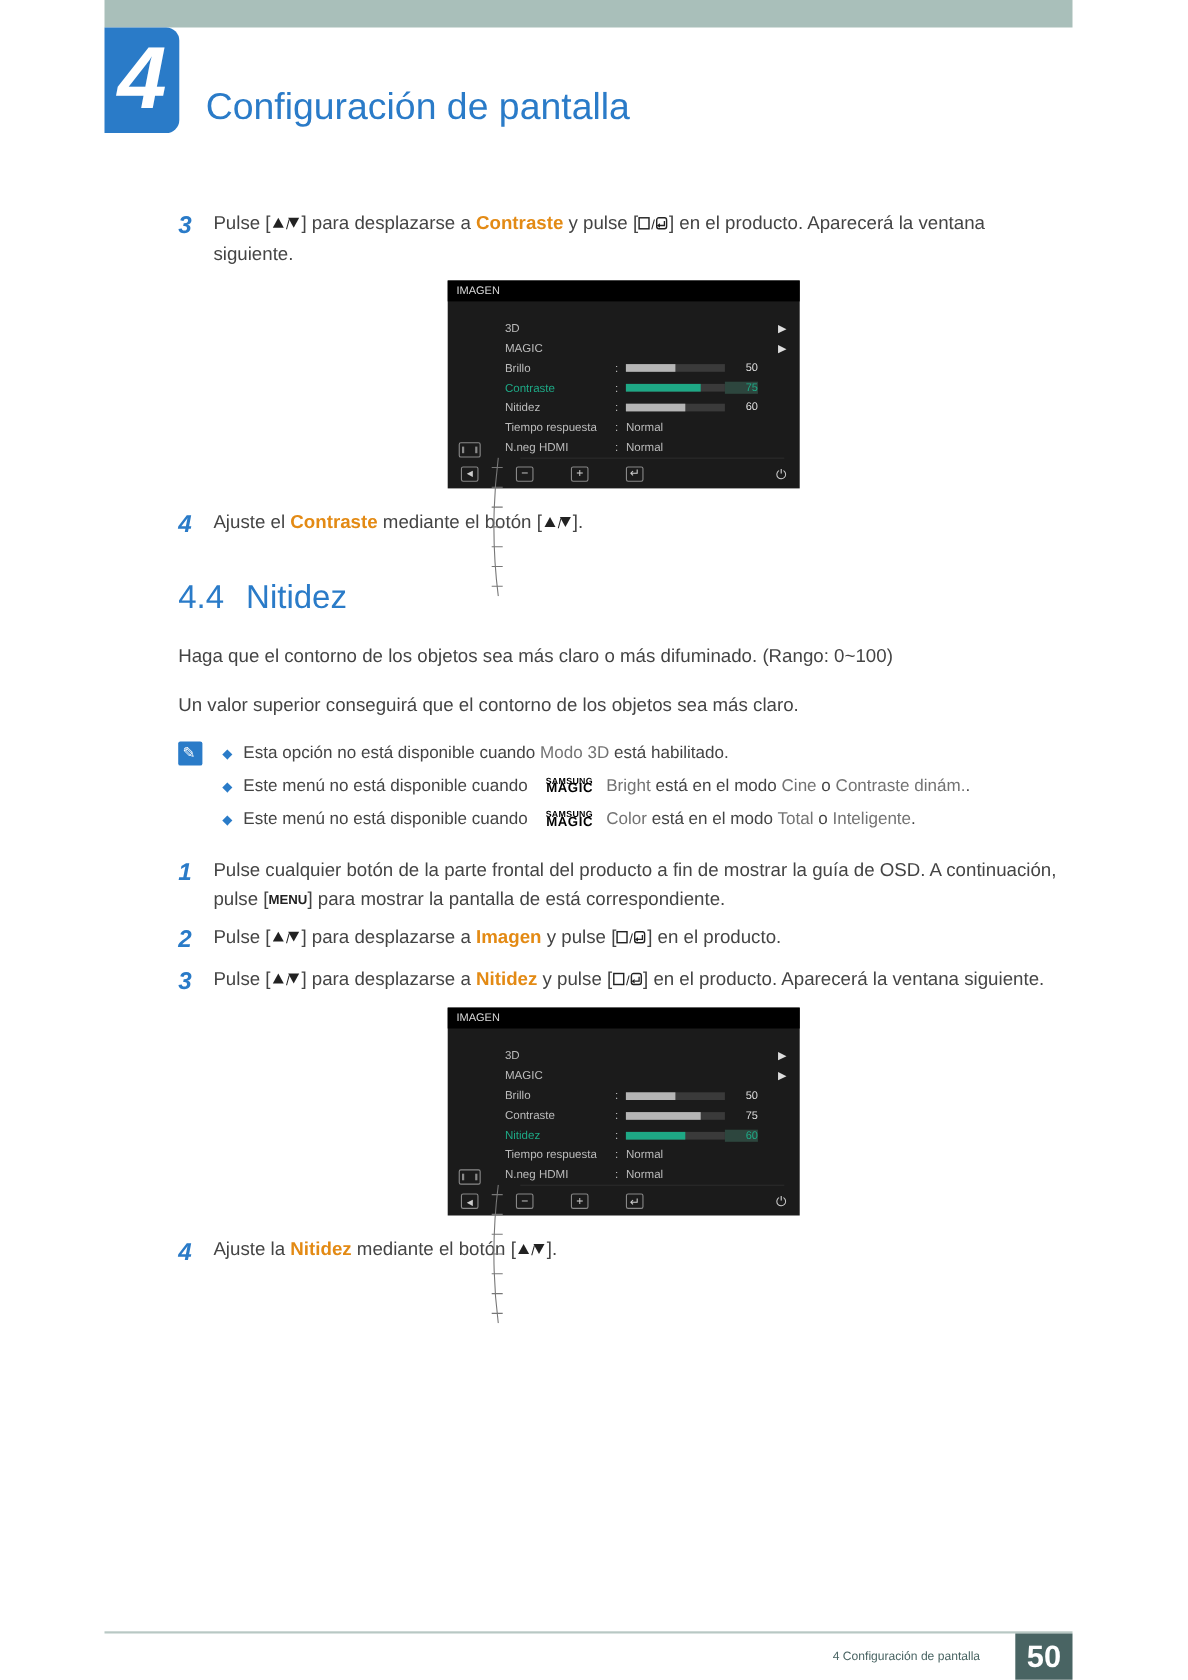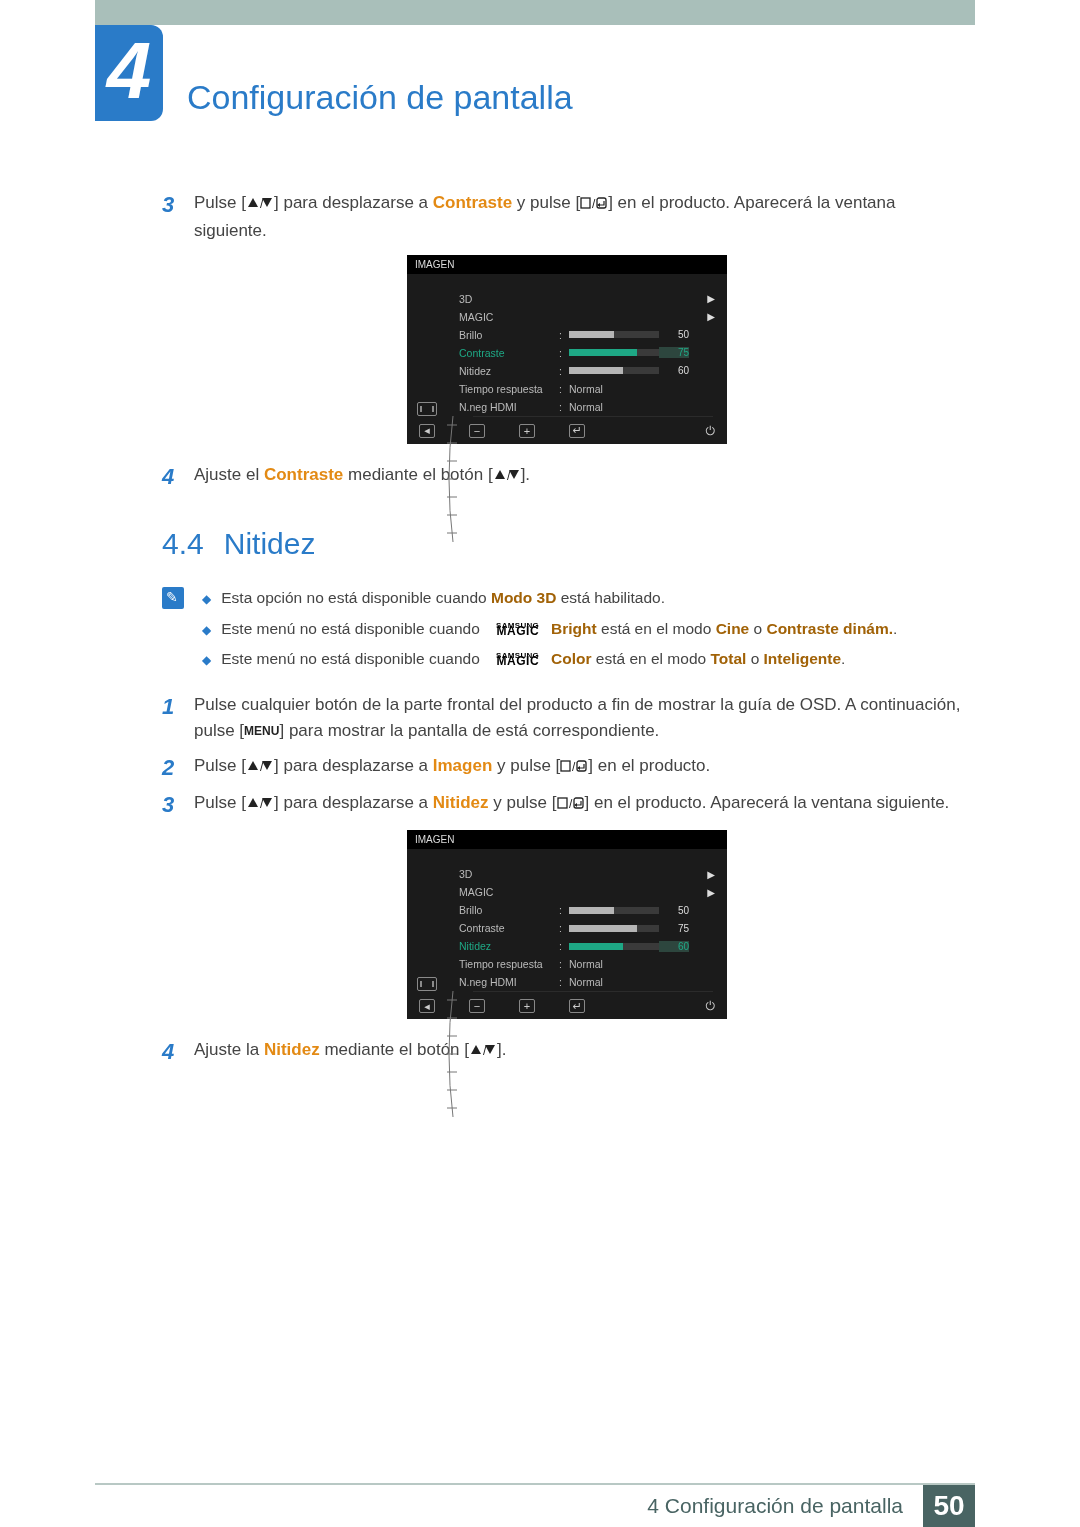--- a/index.html
+++ b/index.html
@@ -167,21 +167,21 @@
     width:22px; height:22px; background:#2a7bc8; border-radius:2px;
     margin-right:18px; flex-shrink:0; margin-top:4px;
     position:relative;
   }
   .note-icon::after{
     content:"✎"; position:absolute; color:#fff; font-size:14px;
     left:4px; top:2px;
   }
   .note-list { font-size:15.5px; color:#444; line-height:1.95; }
   .note-list .bul { color:#2a7bc8; font-size:12px; margin-right:10px;}
-  .hlred { color:#a16207; font-weight:bold;}
+  .hlred { color:#737373; font-weight:normal;}
   .magic-wrap{
     display:inline-block; vertical-align:middle; text-align:right;
     line-height:0.55; font-size:8px; font-weight:bold; color:#000;
     margin:0 12px;
   }
   .magic-wrap .top{ font-size:8px; letter-spacing:0.3px; }
   .magic-wrap .bot{ font-size:12px; font-weight:900; letter-spacing:0.5px;}
   h3.subsec {
     color:#2a7bc8; font-size:19px; font-weight:bold;
     margin-top:18px; margin-bottom:18px;
@@ -191,21 +191,21 @@
     display:inline-block; vertical-align:1px;
   }
   .footer-bar{
     position:absolute; bottom:0; left:0; right:0; height:42px;
     display:flex; align-items:center; justify-content:flex-end;
   }
   .footer-line{
     position:absolute; left:95px; bottom:42px; width:880px; height:2px; background:#b8c8c4;
   }
   .footer-chap{
-    font-size:21px; color:#496463; margin-right:20px;
+    font-size:11px; color:#496463; margin-right:32px;
   }
   .footer-page-box{
     width:52px; height:42px; background:#496463; color:#fff;
     display:flex; align-items:center; justify-content:center;
     font-size:28px; font-weight:bold; margin-right:105px;
   }
 </style>
 </head>
 <body>
 
@@ -320,20 +320,22 @@
             <text x="14" y="12" font-size="12" fill="#222">/</text>
             <polygon points="21,11 26,2 16,2" fill="#222"></polygon>
           </svg></span><span>].</span>
     </div>
   </div>
 
   <h2 class="section-num">
     <span class="snum">4.4</span><span>Nitidez</span>
   </h2>
 
+  <p class="para">Haga que el contorno de los objetos sea más claro o más difuminado. (Rango: 0~100)</p>
+  <p class="para">Un valor superior conseguirá que el contorno de los objetos sea más claro.</p>
 
   <div class="note-block">
     <div class="note-icon"></div>
     <div class="note-list" id="note-list">
         <div><span class="bul">◆</span><span>Esta opción no está disponible cuando </span><span class="hlred">Modo 3D</span><span> está habilitado.</span></div>
         <div><span class="bul">◆</span><span>Este menú no está disponible cuando </span><span class="magic-wrap"><span class="top">SAMSUNG</span><br><span class="bot">MAGIC</span></span><span class="hlred">Bright</span><span> está en el modo </span><span class="hlred">Cine</span><span> o </span><span class="hlred">Contraste dinám.</span><span>.</span></div>
         <div><span class="bul">◆</span><span>Este menú no está disponible cuando </span><span class="magic-wrap"><span class="top">SAMSUNG</span><br><span class="bot">MAGIC</span></span><span class="hlred">Color</span><span> está en el modo </span><span class="hlred">Total</span><span> o </span><span class="hlred">Inteligente</span><span>.</span></div>
       </div>
   </div>
 

